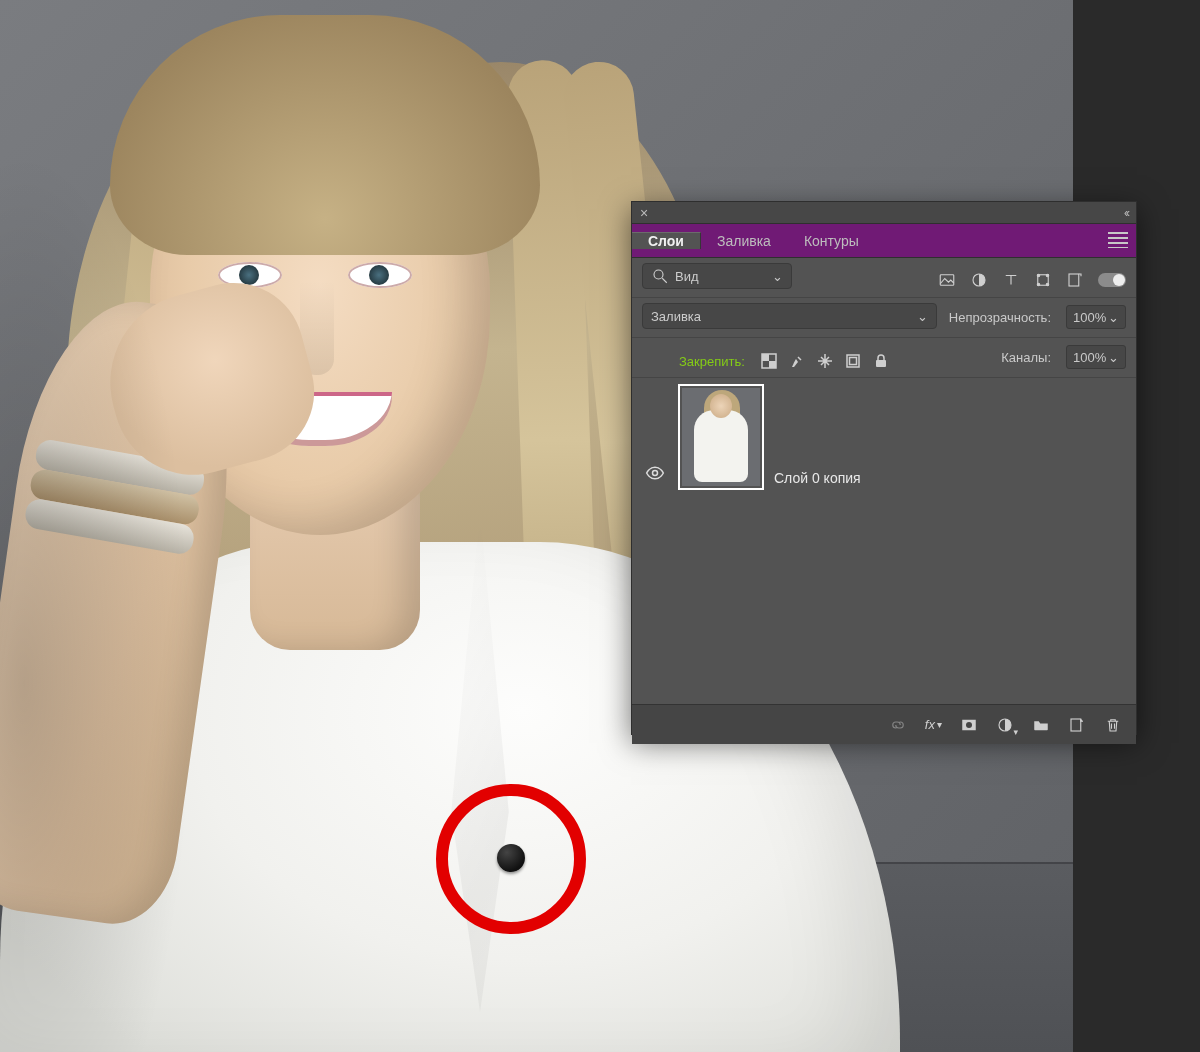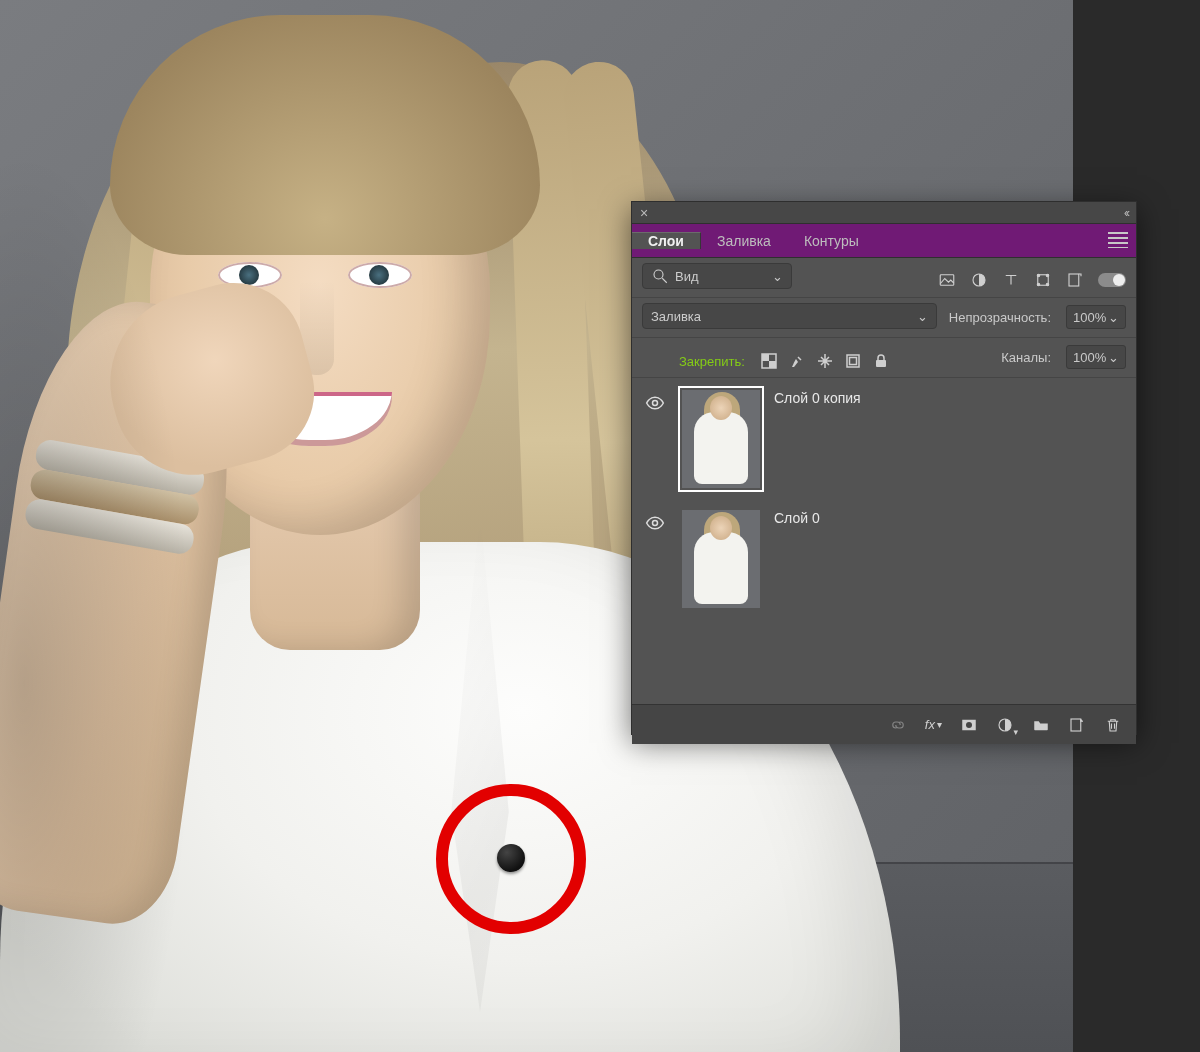--- a/index.html
+++ b/index.html
@@ -161,21 +161,21 @@
   .num-drop { width:60px; height:24px; display:flex; align-items:center; justify-content:space-between;
     padding:0 6px; border:1px solid #3a3a3a; border-radius:3px; background:#474747; cursor:pointer;margin-left:9px;}
   .lock-row span.lbl { color:#84cc16;margin-left:37px; }
   .lock-icons { display:flex; gap:12px; margin-left:4px;}
   .lock-icons .ico{width:16px;height:16px;}
 
   .layers {
     height:326px; overflow:auto; background:#535353;
   }
   .layer {
-    display:flex; align-items:flex-start; gap:14px; padding:12px 10px; height:120px; cursor:pointer;
+    display:flex; align-items:flex-end; gap:14px; padding:12px 10px; height:120px; cursor:pointer;
   }
   .layer.selected .thumb { outline:2px solid #fff; outline-offset:2px; position:relative;}
   .layer.selected .thumb::before,
   .layer.selected .thumb::after{content:"";position:absolute;width:14px;height:14px;border:2px solid #fff;}
   .layer.selected .thumb::before{left:-7px;top:-7px;border-right:none;border-bottom:none;}
   .layer.selected .thumb::after {right:-7px;bottom:-7px;border-left:none;border-top:none;}
   .vis {
     width:26px; height:26px; display:flex; align-items:center; justify-content:center; cursor:pointer;
   }
   .vis svg{width:20px;height:20px;fill:none;stroke:#ddd;stroke-width:1.8;}
@@ -344,34 +344,20 @@
             <circle cx="12" cy="12" r="3"></circle>
           </svg>
       </div>
       <div class="thumb">
         <div class="mini-hair"></div>
           <div class="mini-body"></div>
           <div class="mini-head"></div>
       </div>
       <div class="lname">Слой 0 копия</div>
     </div>
-    <div class="layer">
-      <div class="vis">
-        <svg viewBox="0 0 24 24">
-            <path d="M2 12s3.5-7 10-7 10 7 10 7-3.5 7-10 7S2 12 2 12z"></path>
-            <circle cx="12" cy="12" r="3"></circle>
-          </svg>
-      </div>
-      <div class="thumb">
-        <div class="mini-hair"></div>
-          <div class="mini-body"></div>
-          <div class="mini-head"></div>
-      </div>
-      <div class="lname">Слой 0</div>
-    </div>
   </div>
 
   <div class="panel-foot">
     <svg class="ico" style="opacity:.45" viewBox="0 0 24 24">
         <path d="M9 12a4 4 0 004 4h2a4 4 0 000-8h-1M15 12a4 4 0 00-4-4H9a4 4 0 000 8h1" fill="none"></path>
       </svg>
     <span style="font-style:italic;color:#cfcfcf;cursor:pointer;display:flex;align-items:center;gap:2px">fx<span style="font-style:normal;font-size:10px">▾</span></span>
     <svg class="ico" viewBox="0 0 24 24">
         <rect x="3" y="5" width="18" height="14" fill="#cfcfcf" stroke="none"></rect>
         <circle cx="12" cy="12" r="4" fill="#454545" stroke="none"></circle>

